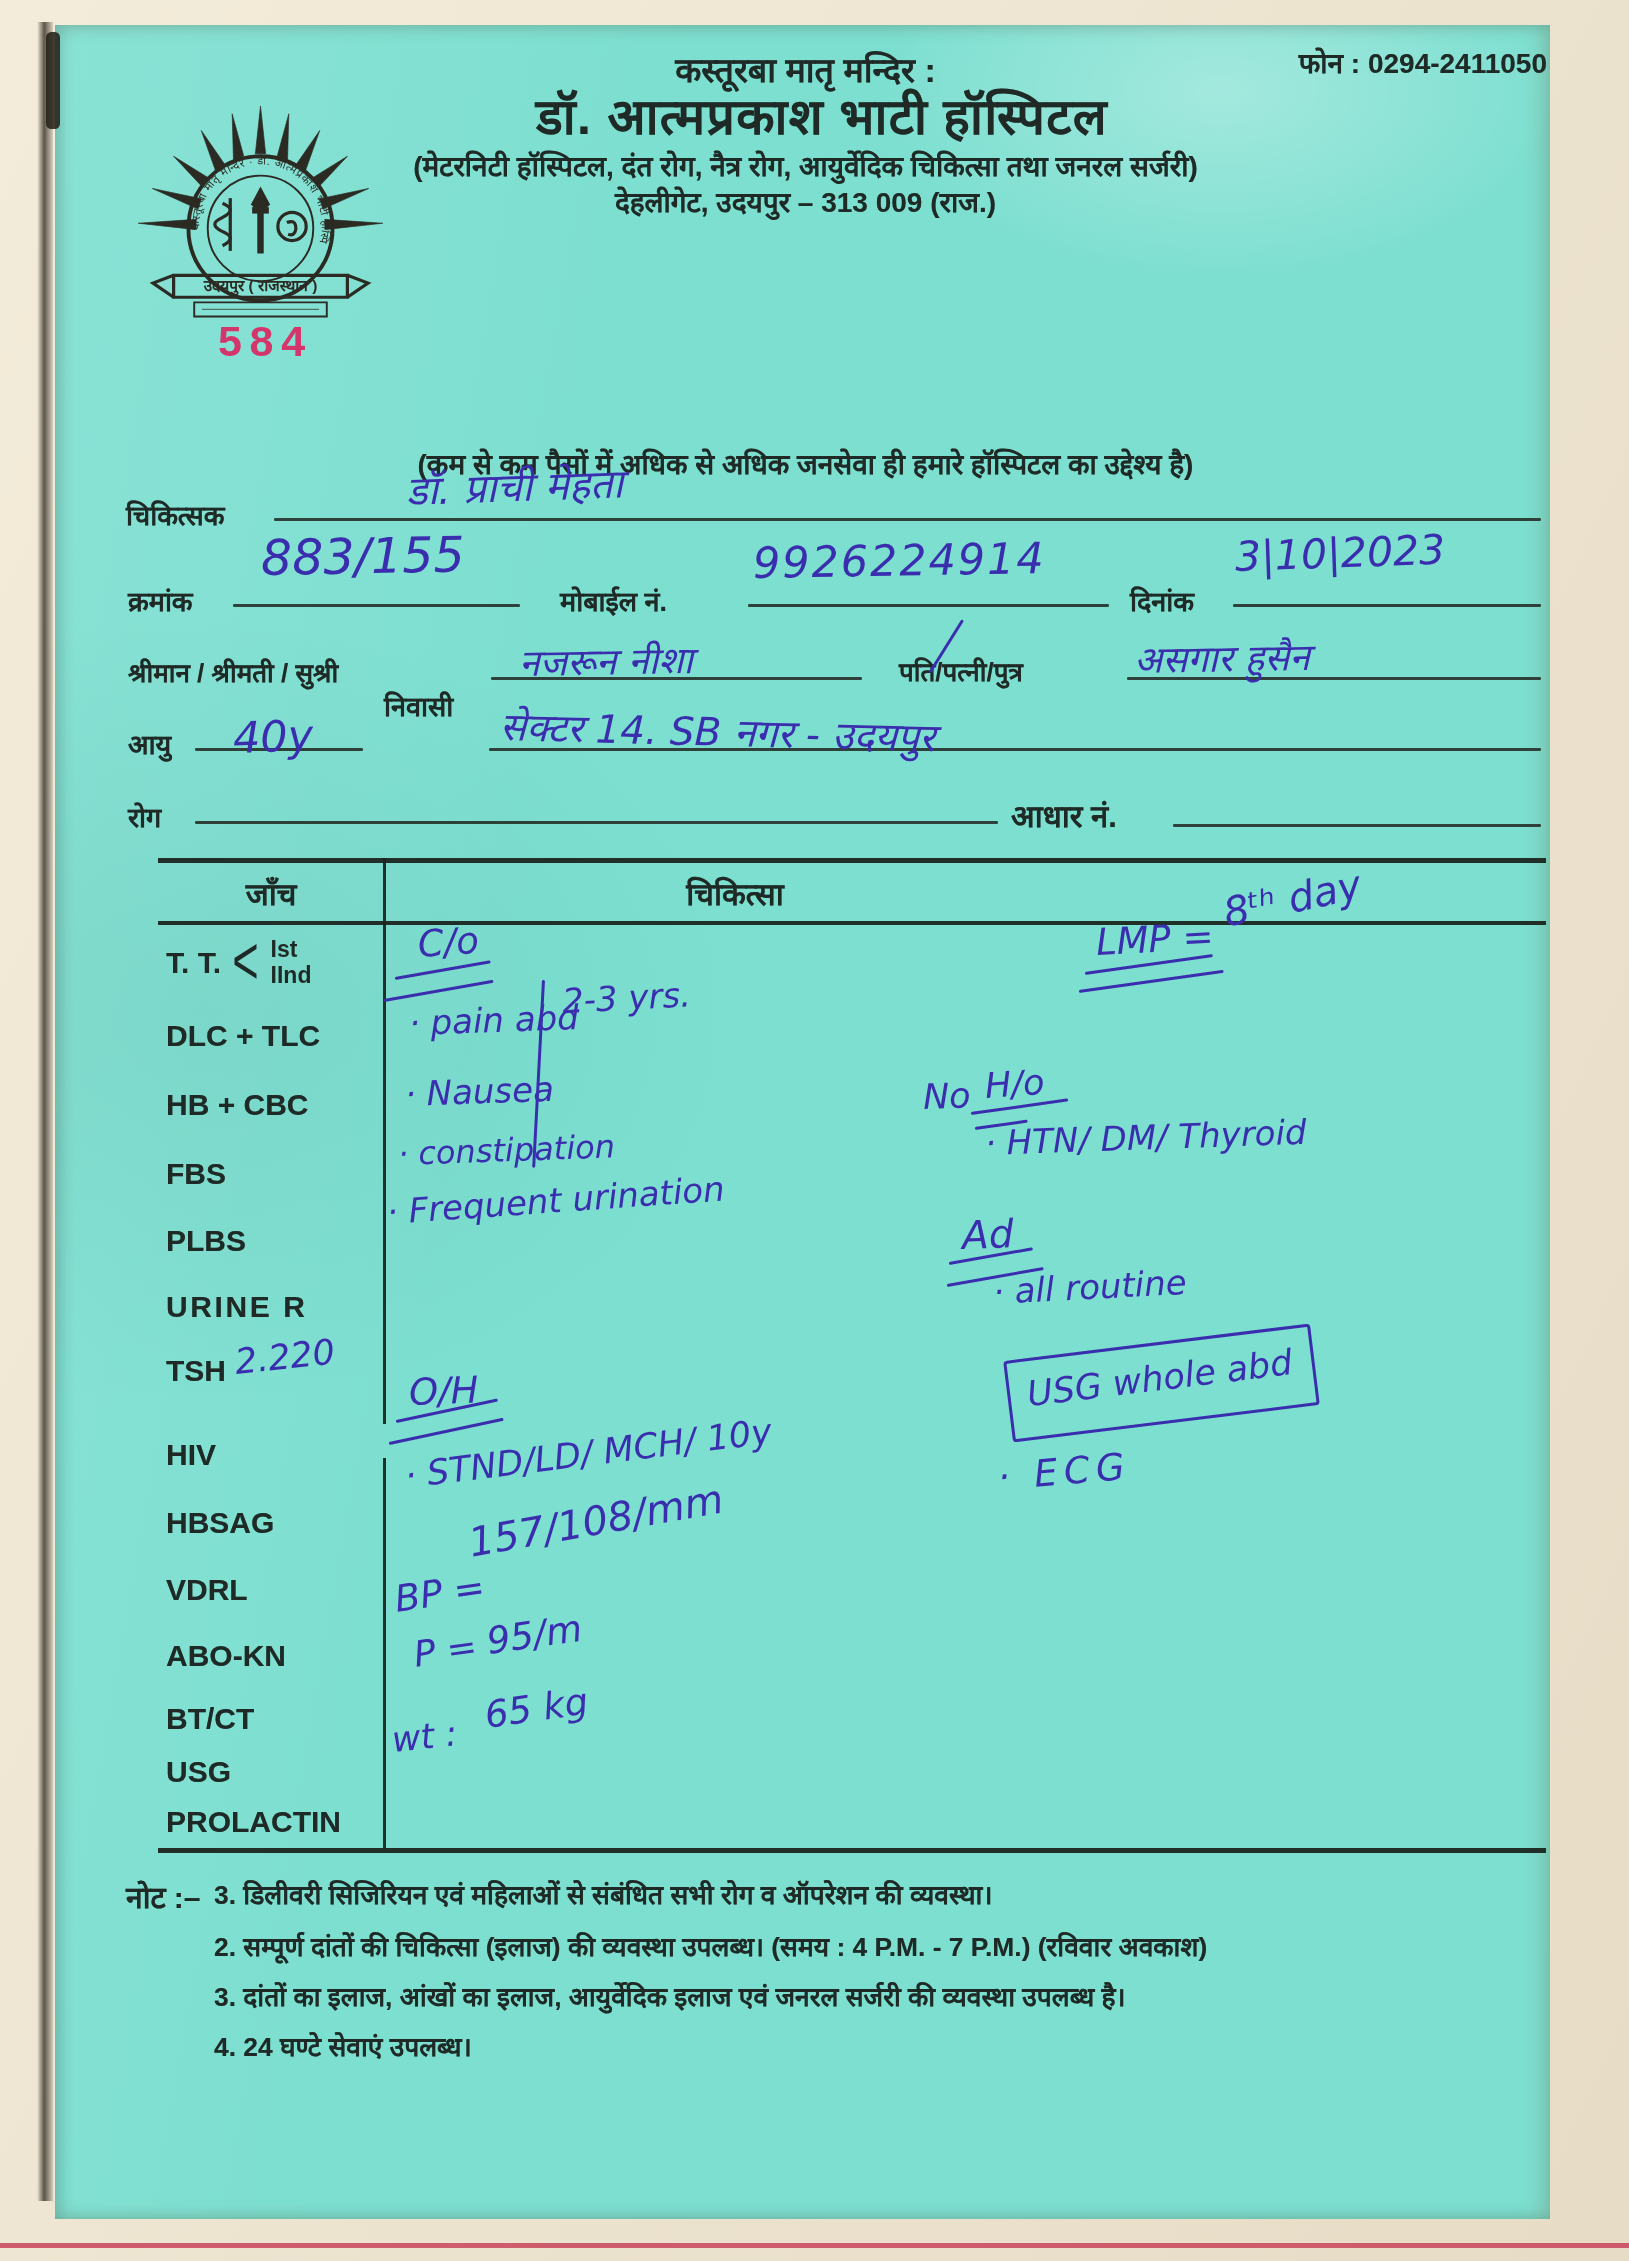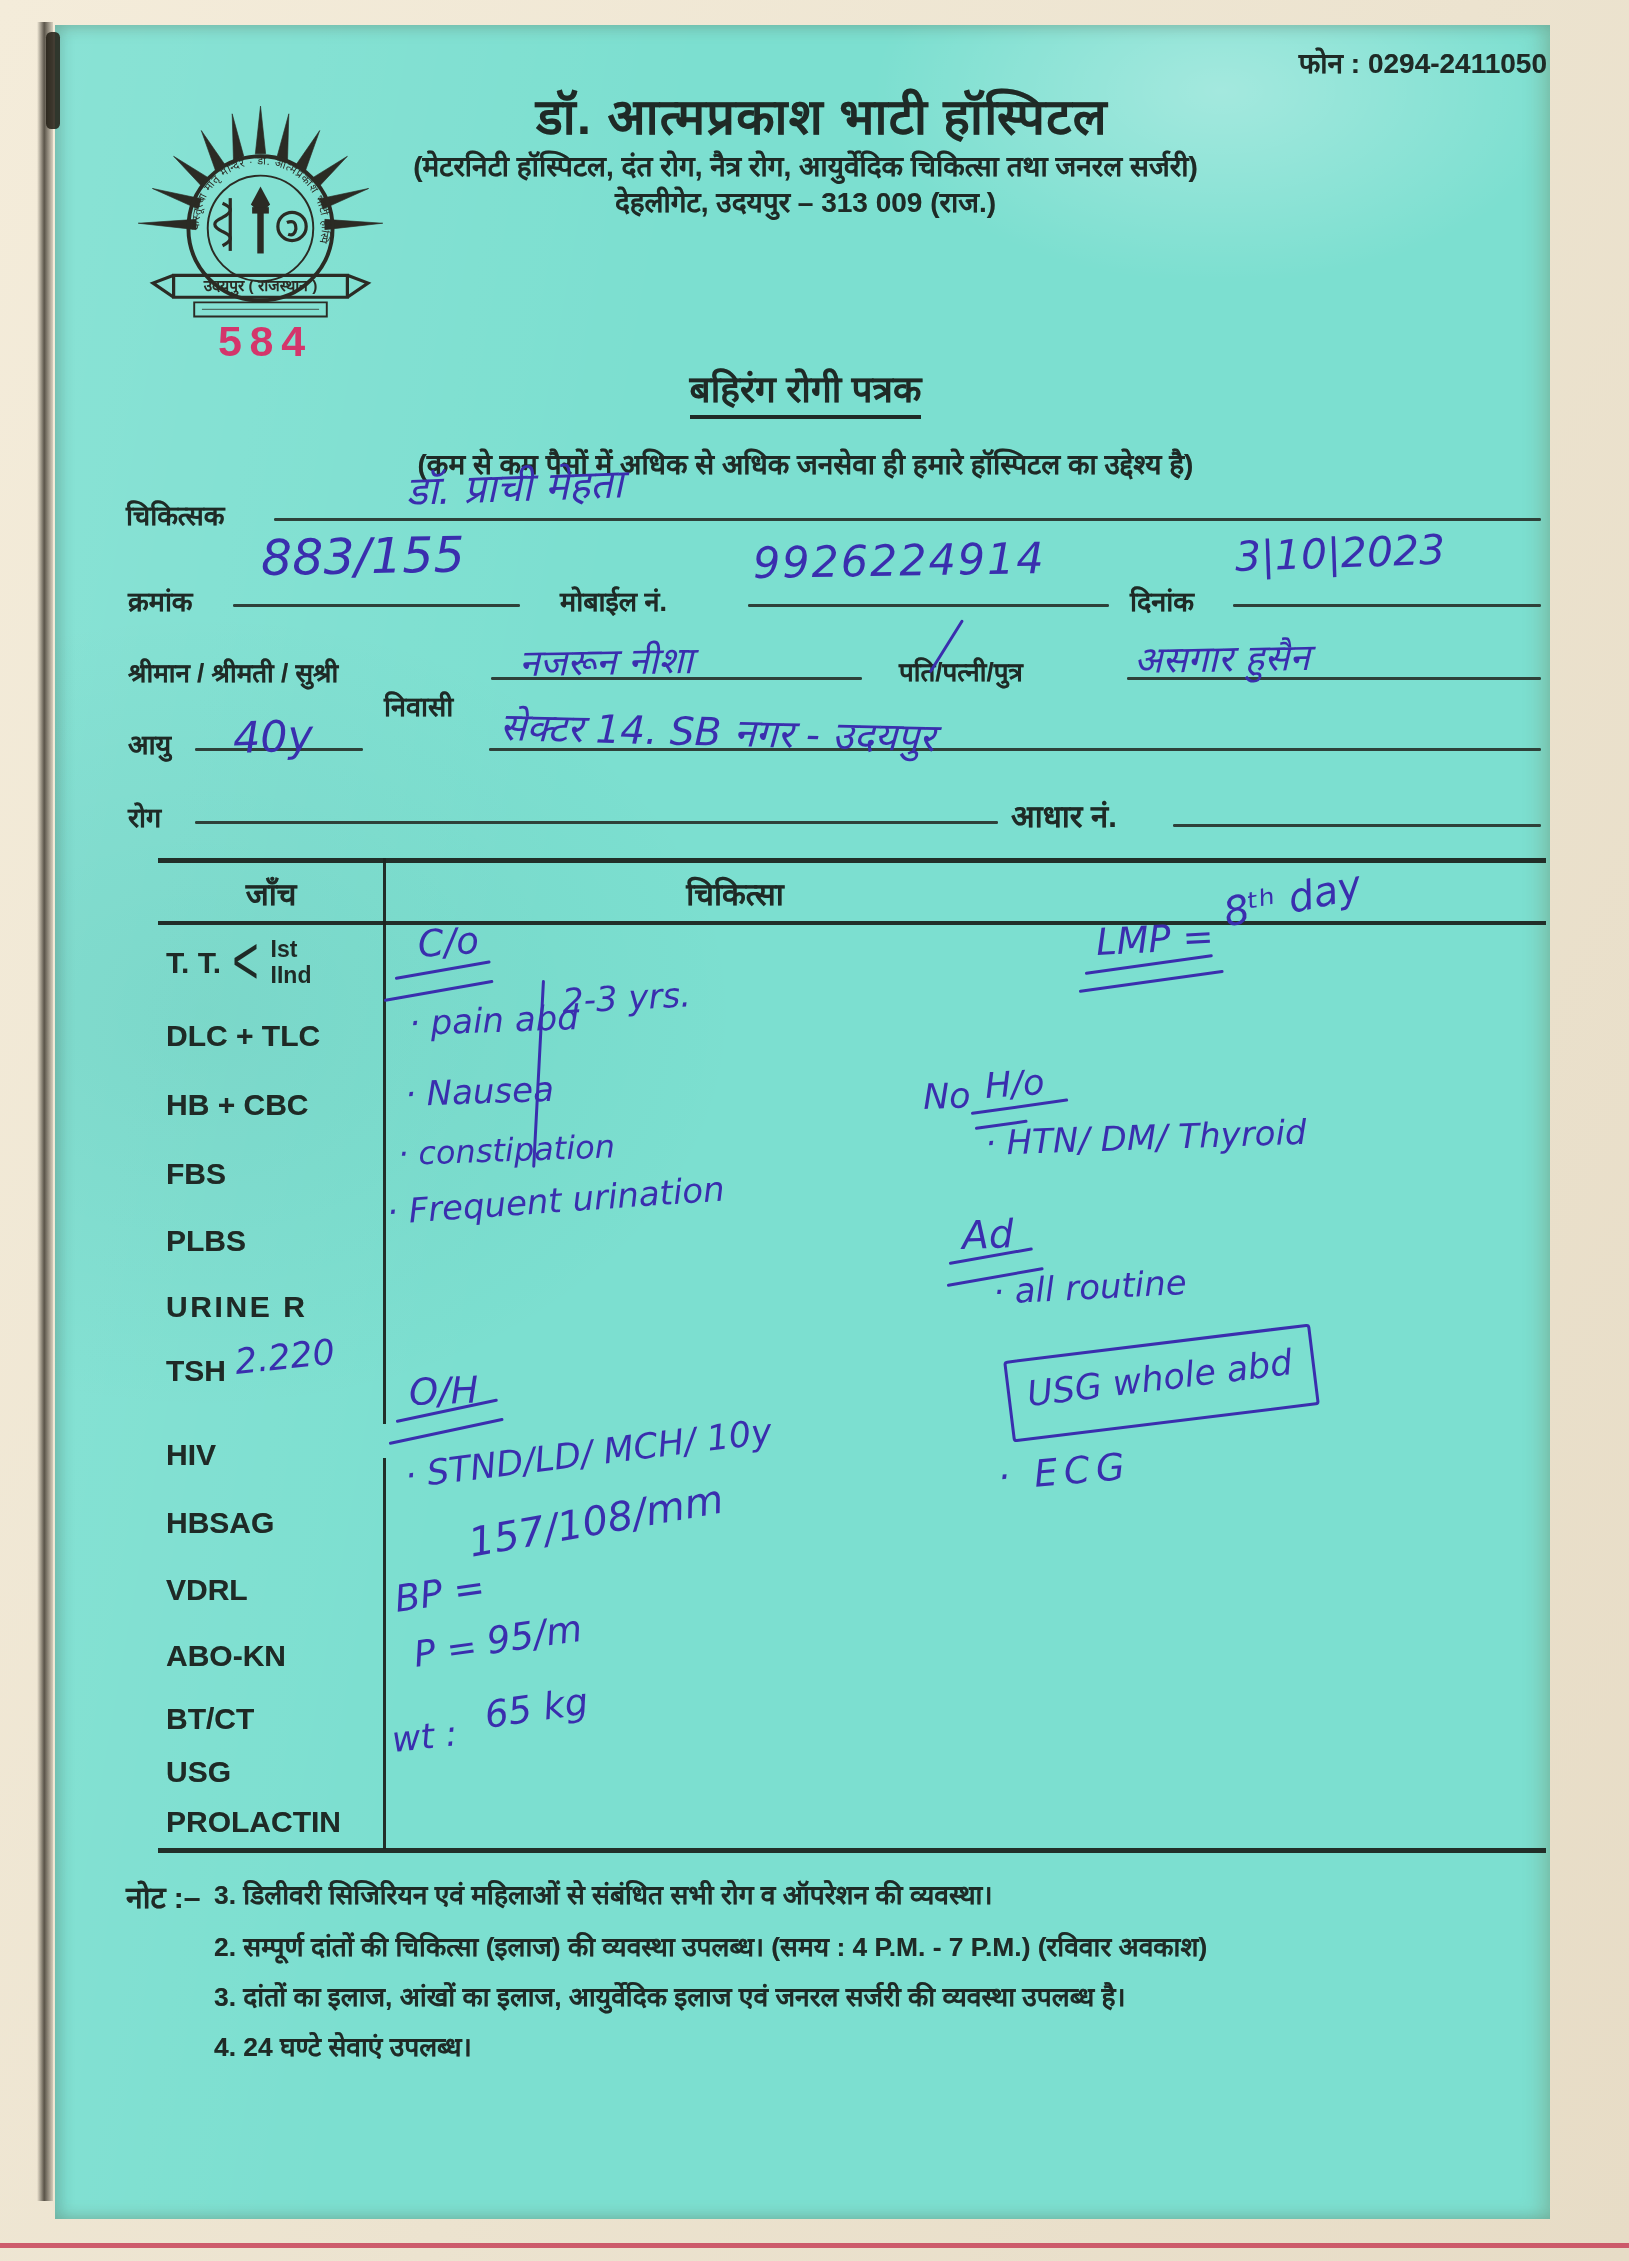--- a/index.html
+++ b/index.html
@@ -46,20 +46,21 @@
 </style>
 </head>
 <body>
 
 <div id="scan">
   <div id="paper"></div>
   <div class="edge-left"></div>
   <div class="corner-mark"></div>
 
   <div class="lbl" style="left:1212px;top:43px;width:335px;font-size:28px;text-align:right;">फोन : 0294-2411050</div>
+  <div class="lbl ctr" style="left:322px;top:46px;width:967px;font-size:34px;">कस्तूरबा मातृ मन्दिर :</div>
   <div class="lbl ctr" style="left:258px;top:81px;width:1128px;font-size:50px;letter-spacing:1.3px;">डॉ. आत्मप्रकाश भाटी हॉस्पिटल</div>
   <div class="lbl ctr" style="left:193px;top:146px;width:1225px;font-size:28px;">(मेटरनिटी हॉस्पिटल, दंत रोग, नैत्र रोग, आयुर्वेदिक चिकित्सा तथा जनरल सर्जरी)</div>
   <div class="lbl ctr" style="left:193px;top:182px;width:1225px;font-size:28px;">देहलीगेट, उदयपुर – 313 009 (राज.)</div>
 
   <svg style="position:absolute;left:135px;top:90px;" width="251" height="251" viewBox="0 0 390 390">
     <g fill="#2b2b24" stroke="#2b2b24">
       <g>
         <g transform="translate(195,215)">
           <polygon points="-190,-8 -100,-14 -100,2"></polygon>
           <polygon points="-168,-62 -92,-46 -97,-30"></polygon>
@@ -103,21 +104,20 @@
         <path d="M60 288 L330 288 L330 322 L60 322 Z M60 288 L28 300 L60 322 M330 288 L362 300 L330 322" fill="none" stroke-width="5"></path>
         <text x="195" y="313" font-size="24" font-weight="bold" text-anchor="middle" stroke="none">उदयपुर ( राजस्थान )</text>
         <path d="M92 330 L298 330 L298 352 L92 352 Z" fill="none" stroke-width="3"></path>
         <line x1="104" y1="341" x2="286" y2="341" stroke-width="2" opacity=".6"></line>
       </g>
     </g>
   </svg>
 
   <div id="serial-stamp" style="left:218px;top:317px;font-size:43px;">584</div>
 
-  <div class="lbl ctr" style="left:451px;top:362px;width:709px;font-size:37px;"><span id="form-title">बहिरंग रोगी पत्रक</span></div>
   <div class="lbl ctr" style="left:193px;top:444px;width:1225px;font-size:28px;">(कम से कम पैसों में अधिक से अधिक जनसेवा ही हमारे हॉस्पिटल का उद्देश्य है)</div>
 
   <div class="lbl" style="left:126px;top:496px;font-size:27px;">चिकित्सक</div>
   <div class="fline" style="left:274px;top:518px;width:1267px;"></div>
   <div class="hw" style="left:406px;top:462px;font-size:40px;transform:rotate(-2deg);">डॉ. प्राची मेहता</div>
 
   <div class="lbl" style="left:128px;top:582px;font-size:27px;">क्रमांक</div>
   <div class="fline" style="left:233px;top:604px;width:287px;"></div>
   <div class="hw" style="left:261px;top:530px;font-size:49px;transform:rotate(-1deg);">883/155</div>
 

